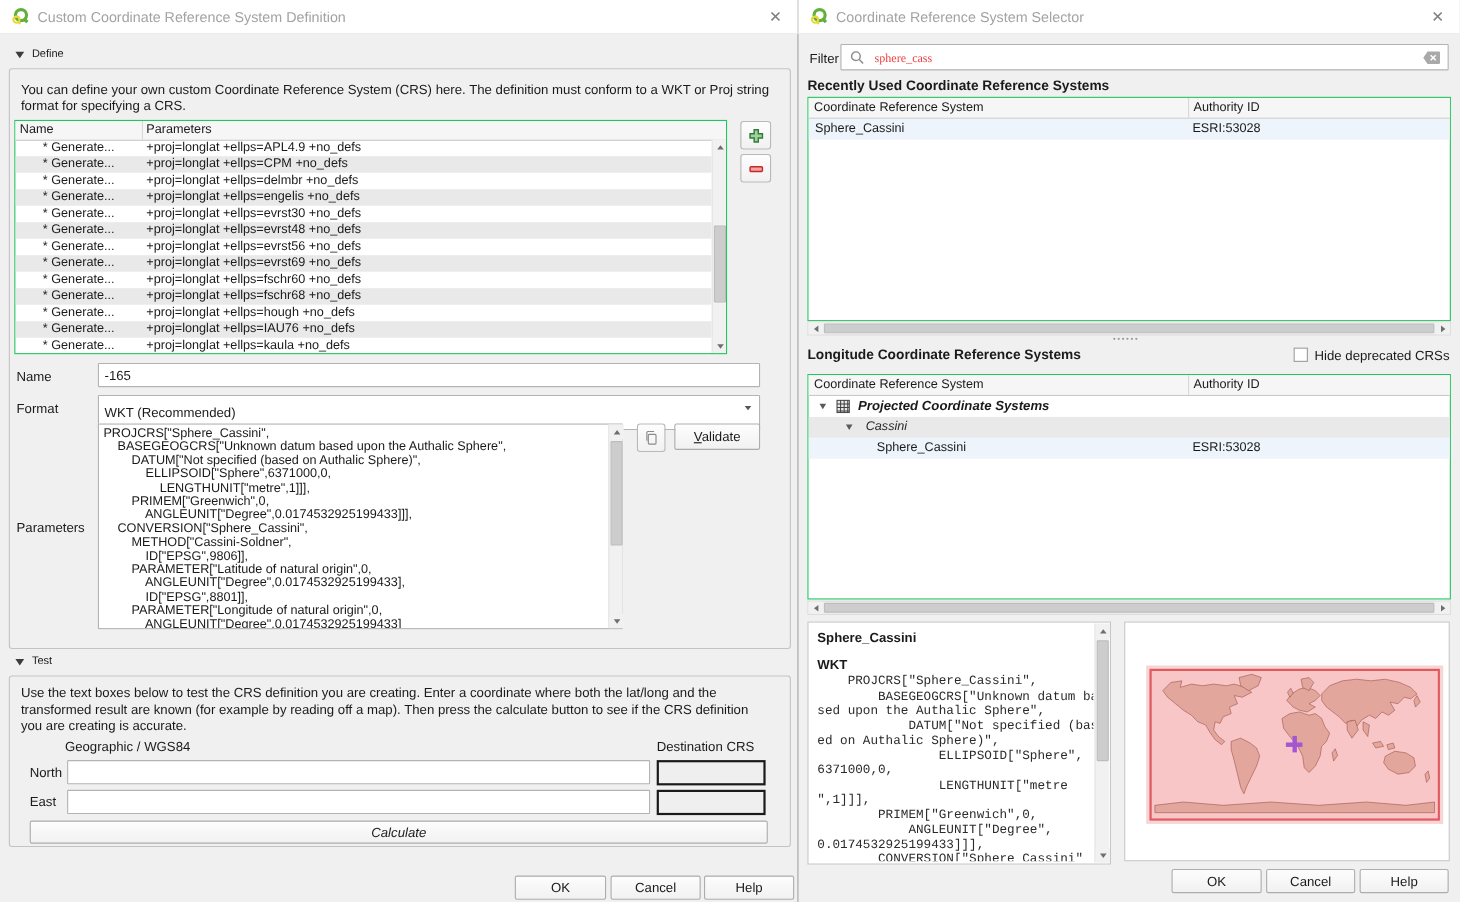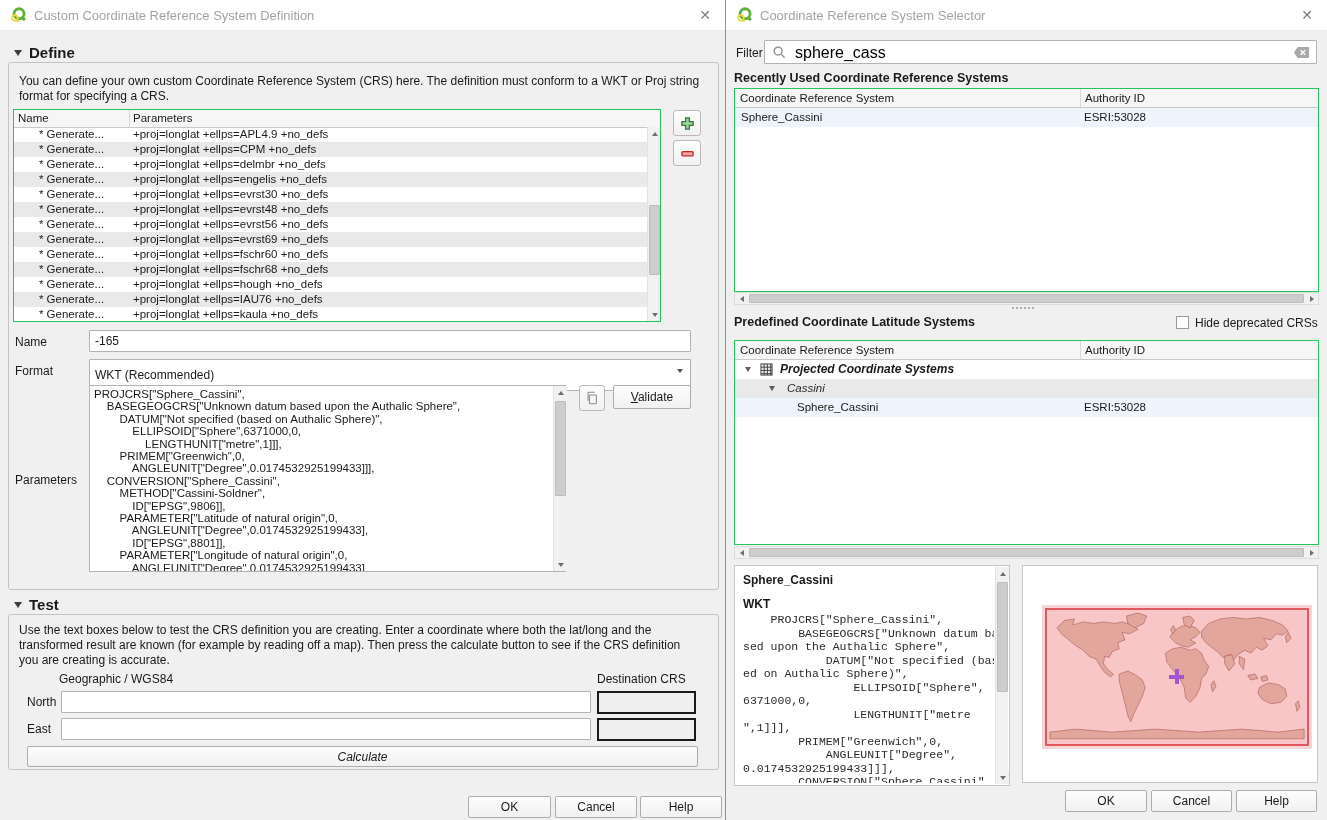--- a/index.html
+++ b/index.html
@@ -11,21 +11,21 @@
   .dialog{position:absolute;top:0;height:820px;background:#f0f0f0;}
   #dlg-left{left:0;width:725px;border-right:1px solid #8f8f8f;}
   #dlg-right{left:726px;width:601px;}
   
   .titlebar{position:absolute;left:0;top:0;right:0;height:30px;background:#ffffff;border-bottom:1px solid #ececec;}
   .titlebar .logo{position:absolute;left:9px;top:6px;width:18px;height:18px;}
   .titlebar .ttl{position:absolute;left:34px;top:8px;font-size:13px;color:#a3a3a3;white-space:nowrap;}
   .titlebar .close{position:absolute;right:12px;top:7px;width:16px;height:16px;color:#7d7d7d;font-size:14px;line-height:16px;text-align:center;cursor:default;}
   
   .groupbox{position:absolute;border:1px solid #c3c3c3;border-radius:3px;background:#f0f0f0;}
-  .sec-head{position:absolute;display:flex;align-items:center;gap:7px;font-weight:bold;font-size:15px;}
+  .sec-head{position:absolute;display:flex;align-items:center;gap:7px;font-weight:normal;font-size:10px;}
   .exp{width:0;height:0;border-left:4px solid transparent;border-right:4px solid transparent;border-top:6px solid #3c3c3c;}
   .exp.sm{border-left-width:3.5px;border-right-width:3.5px;border-top-width:5px;border-top-color:#5a5a5a;}
   .desc{position:absolute;line-height:15px;color:#1a1a1a;}
   .tinput{position:absolute;background:#fff;border:1px solid #b3b3b3;border-radius:1px;font-family:"Liberation Sans",sans-serif;font-size:12px;padding:0 5px;box-sizing:border-box;outline:none;color:#1a1a1a;}
   .btn{position:absolute;display:flex;align-items:center;justify-content:center;background:linear-gradient(#fdfdfd,#f1f1f1);border:1px solid #adadad;border-radius:2px;font-size:12px;box-sizing:border-box;cursor:default;}
   .first-underline{display:block;}
   .first-underline::first-letter{text-decoration:underline;}
   .select{position:absolute;background:#fff;border:1px solid #b3b3b3;border-radius:1px;box-sizing:border-box;display:flex;align-items:center;padding:0 5px;}
   .select .arrow{position:absolute;right:7px;top:9px;width:0;height:0;border-left:3.5px solid transparent;border-right:3.5px solid transparent;border-top:4.5px solid #555;}
   .table{position:absolute;background:#fff;border:1px solid #22c55e;box-sizing:border-box;overflow:hidden;}
@@ -46,21 +46,21 @@
   .proj-row{height:15px;line-height:15px;white-space:nowrap;position:relative;}
   .proj-row:nth-child(even){background:#e9e9e9;}
   .proj-name{position:absolute;left:0;width:115px;text-align:center;}
   .proj-params{position:absolute;left:119px;}
   .iconbtn{position:absolute;display:flex;align-items:center;justify-content:center;background:linear-gradient(#fdfdfd,#f1f1f1);border:1px solid #b9b9b9;border-radius:3px;box-sizing:border-box;}
   .fld-label{position:absolute;font-size:12px;line-height:14px;}
   .wkt-area{position:absolute;background:#fff;border:1px solid #b3b3b3;box-sizing:border-box;overflow:hidden;font-family:"Liberation Sans",sans-serif;font-size:11.5px;line-height:12.4px;white-space:pre;padding:2px 4px;}
   .darkbox{position:absolute;background:#efefef;border:2px solid #1a1a1a;box-sizing:border-box;}
   
   .searchbox{position:absolute;background:#fff;border:1px solid #b3b3b3;border-radius:1px;box-sizing:border-box;}
-  .searchbox input{position:absolute;left:28px;top:2px;right:26px;height:18px;border:none;outline:none;font-family:Liberation Sans, sans-serif;font-size:16px;background:transparent;color:#000000;}
+  .searchbox input{position:absolute;left:28px;top:2px;right:26px;height:18px;border:none;outline:none;font-family:Liberation Serif, serif;font-size:11px;background:transparent;color:#ef4444;}
   .bold-head{position:absolute;font-weight:bold;font-size:12.5px;white-space:nowrap;}
   .row19{position:absolute;left:0;right:0;height:19px;line-height:19px;font-size:11.5px;white-space:nowrap;}
   .cell-auth{position:absolute;left:349px;}
   .checkbox{position:absolute;width:13px;height:13px;background:#fff;border:1px solid #9a9a9a;box-sizing:border-box;}
   .tree-group{font-style:italic;font-weight:bold;}
   .tree-sub{font-style:italic;color:#2a2a2a;}
   .dots{position:absolute;display:flex;gap:2px;}
   .dots i{width:2px;height:2px;background:#9a9a9a;border-radius:50%;}
   .preview-panel{position:absolute;background:#fff;border:1px solid #c6c6c6;box-sizing:border-box;overflow:hidden;}
   .mono{font-family:"Liberation Mono","DejaVu Sans Mono",monospace;}
@@ -318,21 +318,21 @@
 
   <div class="dots" style="left:286px;top:307px;">
     <i></i>
       <i></i>
       <i></i>
       <i></i>
       <i></i>
       <i></i>
   </div>
 
-  <span class="bold-head" style="left:8px;top:315px;">Predefined Coordinate Latitude Systems</span>
+  <span class="bold-head" style="left:8px;top:315px;">Longitude Coordinate Reference Systems</span>
   <span class="checkbox" style="left:450px;top:316px;"></span>
   <span class="fld-label" style="left:469px;top:316px;">Hide deprecated CRSs</span>
 
   <div class="table" style="left:8px;top:340px;width:585px;height:205px;">
     <div class="thead" style="height:18px;">
       <span class="hc" style="left:5px;top:2px;">Coordinate Reference System</span>
       <span class="hsep" style="left:345px;"></span>
       <span class="hc" style="left:350px;top:2px;">Authority ID</span>
     </div>
     <div class="row19" style="top:19px;font-size:12px;">

